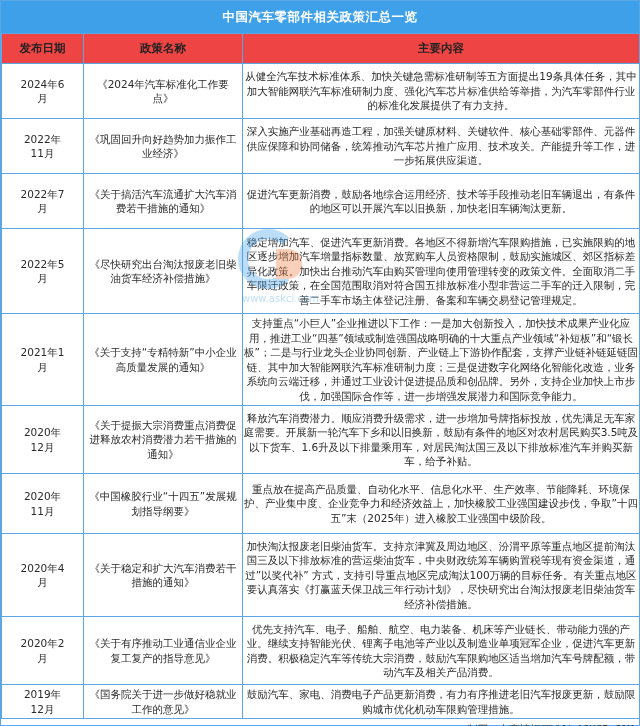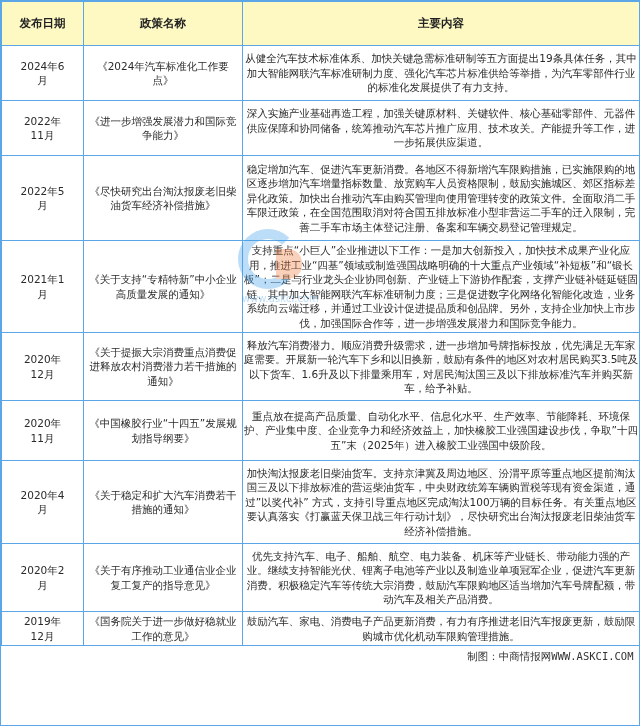--- a/index.html
+++ b/index.html
@@ -10,21 +10,21 @@
       height: 32px; background: #3fa0ea; color: #ffffff;
       display: flex; align-items: center; justify-content: center;
       font-size: 12.5px; font-weight: bold; letter-spacing: 0.5px;
     }
     table { width: 638px; border-collapse: collapse; table-layout: fixed; }
     col.c1 { width: 82px; }
     col.c2 { width: 159px; }
     col.c3 { width: 397px; }
     th, td { border: 1px solid #5aa6e6; text-align: center; vertical-align: middle; }
     thead th {
-      background: #fef9c3; height: 44px; font-size: 11.5px; font-weight: bold; color: #222;
+      background: #ef4444; height: 30px; font-size: 11.5px; font-weight: bold; color: #222;
     }
     td { font-size: 10.5px; line-height: 14.5px; color: #2a2a2a; padding: 2px 5px; }
     td.date { font-size: 10.5px; padding: 2px 16px; }
     td.name { padding: 2px 4px; }
     td.content { padding: 2px 0; text-align: center; }
     tr.footer td {
       border-left: none; border-right: none; border-bottom: none;
       height: 21px; text-align: right; font-size: 10.5px; padding: 0 6px;
       font-family: "DejaVu Sans Mono", "Liberation Mono", monospace; color: #333;
     }
@@ -33,20 +33,21 @@
       pointer-events: none; opacity: 0.35;
     }
     .wm-ring { position: absolute; left: 0; top: 0; width: 60px; height: 60px; border: 10px solid #3fa0ea; border-radius: 50%; border-right-color: transparent; }
     .wm-dot { position: absolute; left: 38px; top: 20px; width: 26px; height: 30px; background: #f07a3a; border-radius: 0 14px 14px 0; }
     .wm-text { position: absolute; left: 4px; top: 64px; font-size: 10px; color: #3fa0ea; font-family: "DejaVu Sans", sans-serif; }
   </style>
 </head>
 <body>
 
 <div class="wrap">
+  <div class="title-bar">中国汽车零部件相关政策汇总一览</div>
 
   <table>
     <colgroup>
         <col class="c1">
         <col class="c2">
         <col class="c3">
       </colgroup>
     <thead>
       <tr>
         <th>发布日期</th>
@@ -55,22 +56,27 @@
       </tr>
     </thead>
     <tbody>
       <tr style="height:55px">
         <td class="date">2024年6月</td>
         <td class="name">《2024年汽车标准化工作要点》</td>
         <td class="content">从健全汽车技术标准体系、加快关键急需标准研制等五方面提出19条具体任务，其中加大智能网联汽车标准研制力度、强化汽车芯片标准供给等举措，为汽车零部件行业的标准化发展提供了有力支持。</td>
       </tr>
       <tr style="height:55px">
         <td class="date">2022年11月</td>
-        <td class="name">《进一步增强发展潜力和国际竞争能力》</td>
+        <td class="name">《巩固回升向好趋势加力振作工业经济》</td>
         <td class="content">深入实施产业基础再造工程，加强关键原材料、关键软件、核心基础零部件、元器件供应保障和协同储备，统筹推动汽车芯片推广应用、技术攻关。产能提升等工作，进一步拓展供应渠道。</td>
+      </tr>
+      <tr style="height:55px">
+        <td class="date">2022年7月</td>
+        <td class="name">《关于搞活汽车流通扩大汽车消费若干措施的通知》</td>
+        <td class="content">促进汽车更新消费，鼓励各地综合运用经济、技术等手段推动老旧车辆退出，有条件的地区可以开展汽车以旧换新，加快老旧车辆淘汰更新。</td>
       </tr>
       <tr style="height:85px">
         <td class="date">2022年5月</td>
         <td class="name">《尽快研究出台淘汰报废老旧柴油货车经济补偿措施》</td>
         <td class="content">稳定增加汽车、促进汽车更新消费。各地区不得新增汽车限购措施，已实施限购的地区逐步增加汽车增量指标数量、放宽购车人员资格限制，鼓励实施城区、郊区指标差异化政策。加快出台推动汽车由购买管理向使用管理转变的政策文件。全面取消二手车限迁政策，在全国范围取消对符合国五排放标准小型非营运二手车的迁入限制，完善二手车市场主体登记注册、备案和车辆交易登记管理规定。</td>
       </tr>
       <tr style="height:86px">
         <td class="date">2021年1月</td>
         <td class="name">《关于支持“专精特新”中小企业高质量发展的通知》</td>
         <td class="content">支持重点“小巨人”企业推进以下工作：一是加大创新投入，加快技术成果产业化应用，推进工业“四基”领域或制造强国战略明确的十大重点产业领域“补短板”和“锻长板”；二是与行业龙头企业协同创新、产业链上下游协作配套，支撑产业链补链延链固链、其中加大智能网联汽车标准研制力度；三是促进数字化网络化智能化改造，业务系统向云端迁移，并通过工业设计促进提品质和创品牌。另外，支持企业加快上市步伐，加强国际合作等，进一步增强发展潜力和国际竞争能力。</td>

